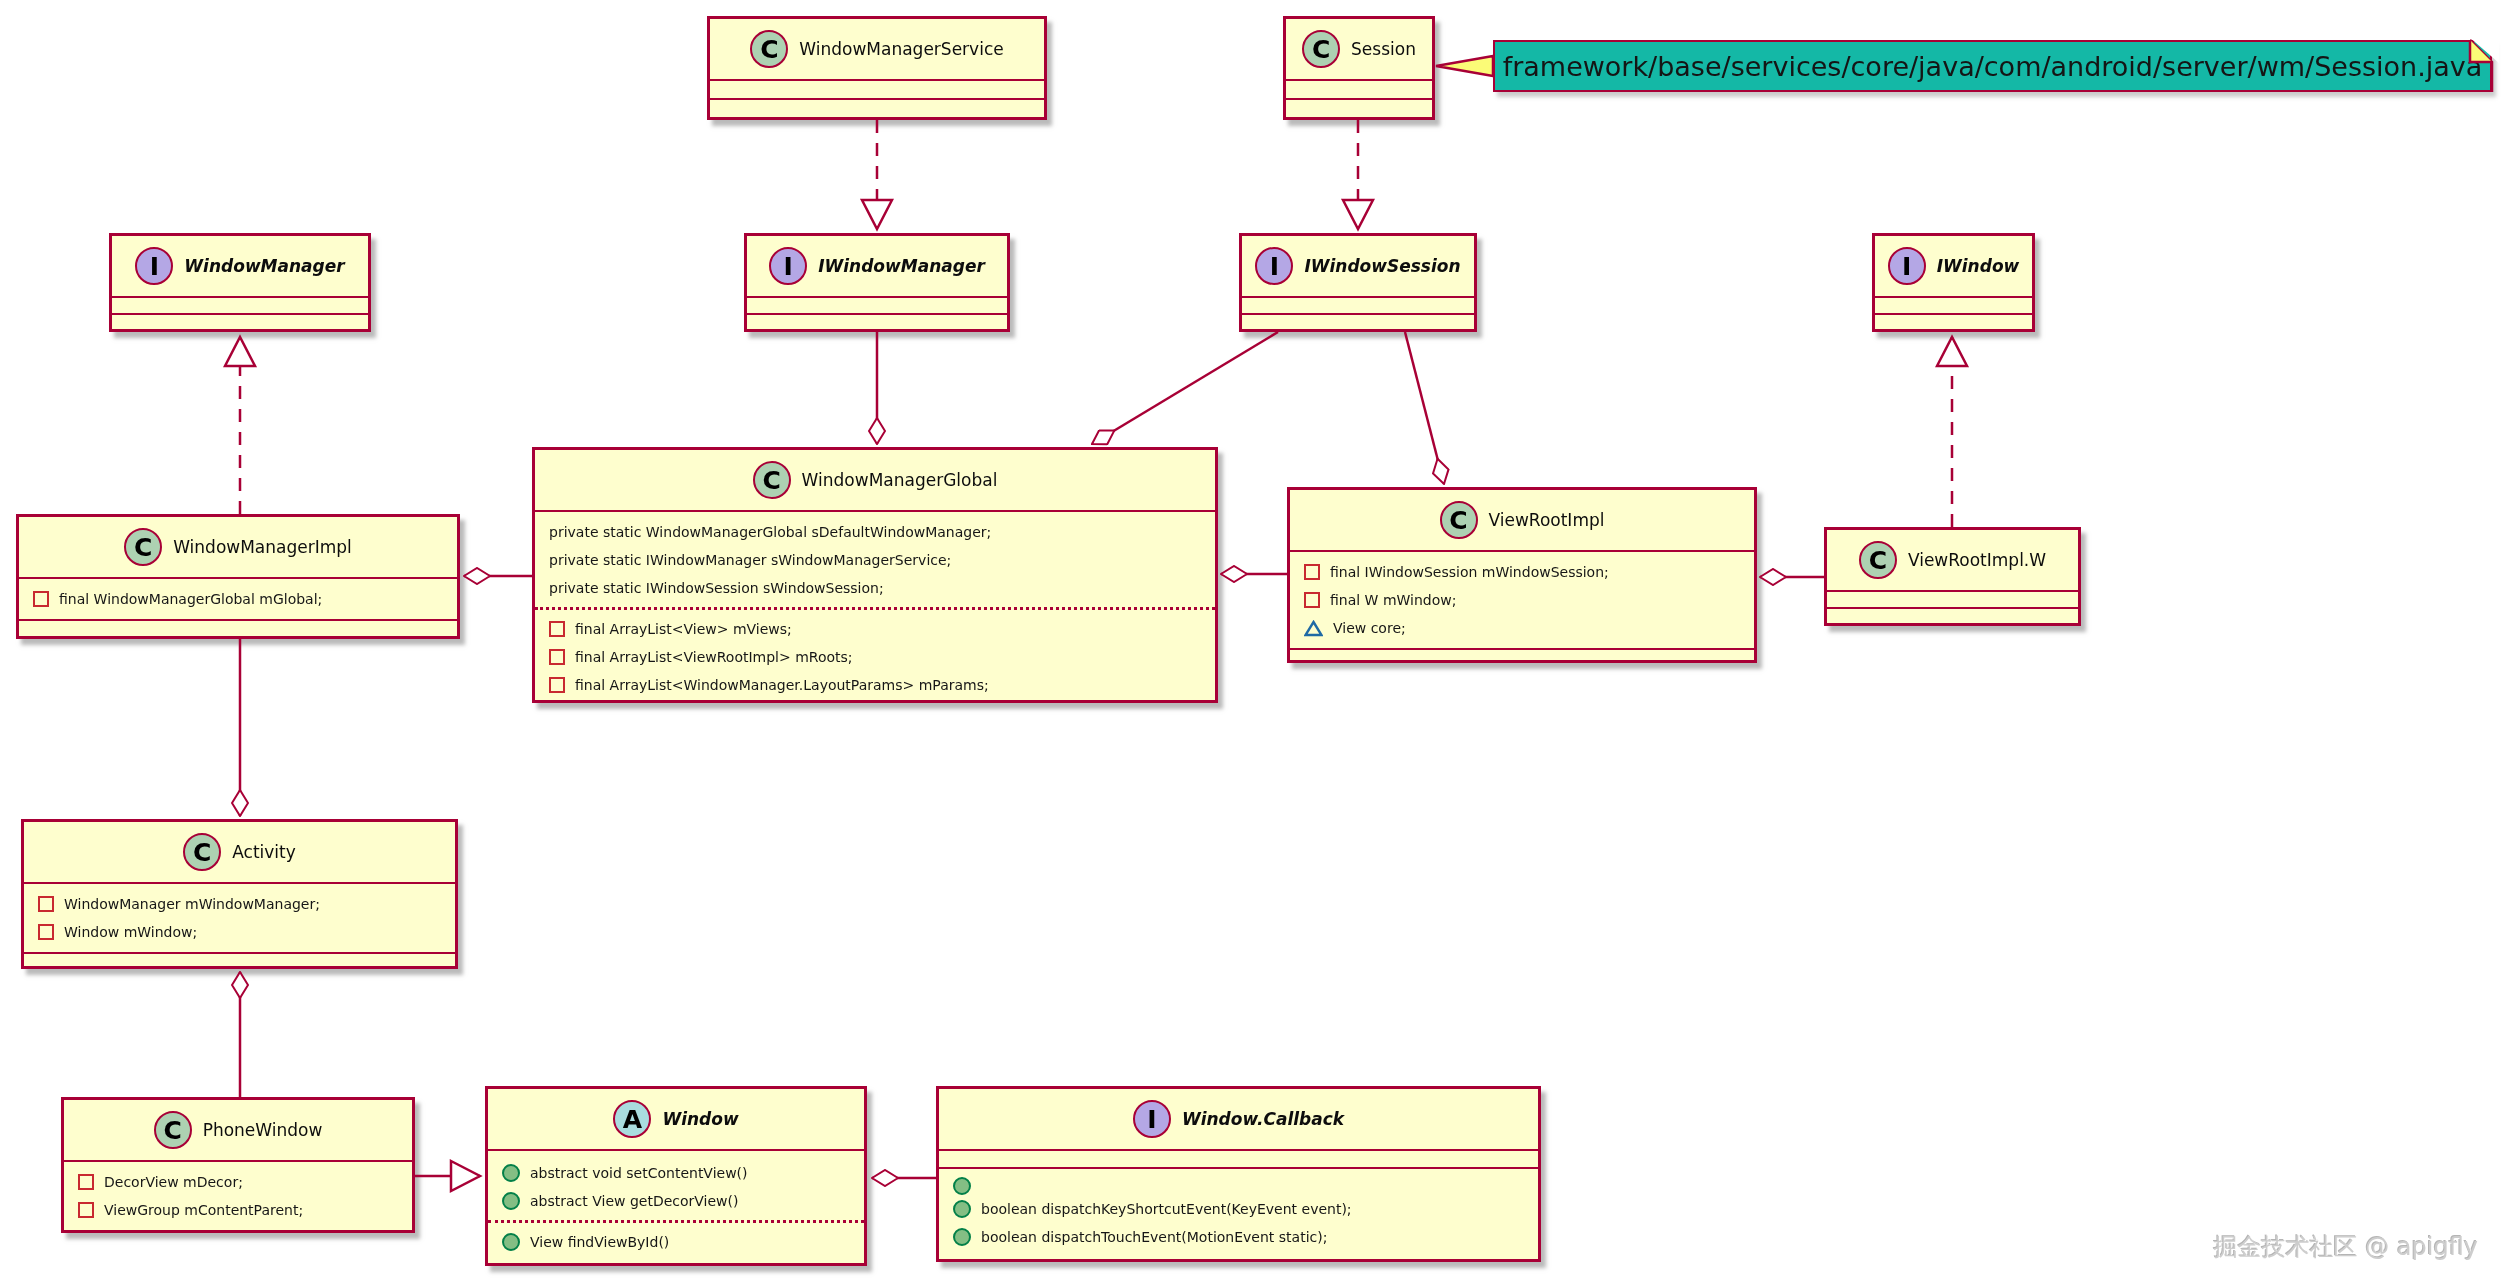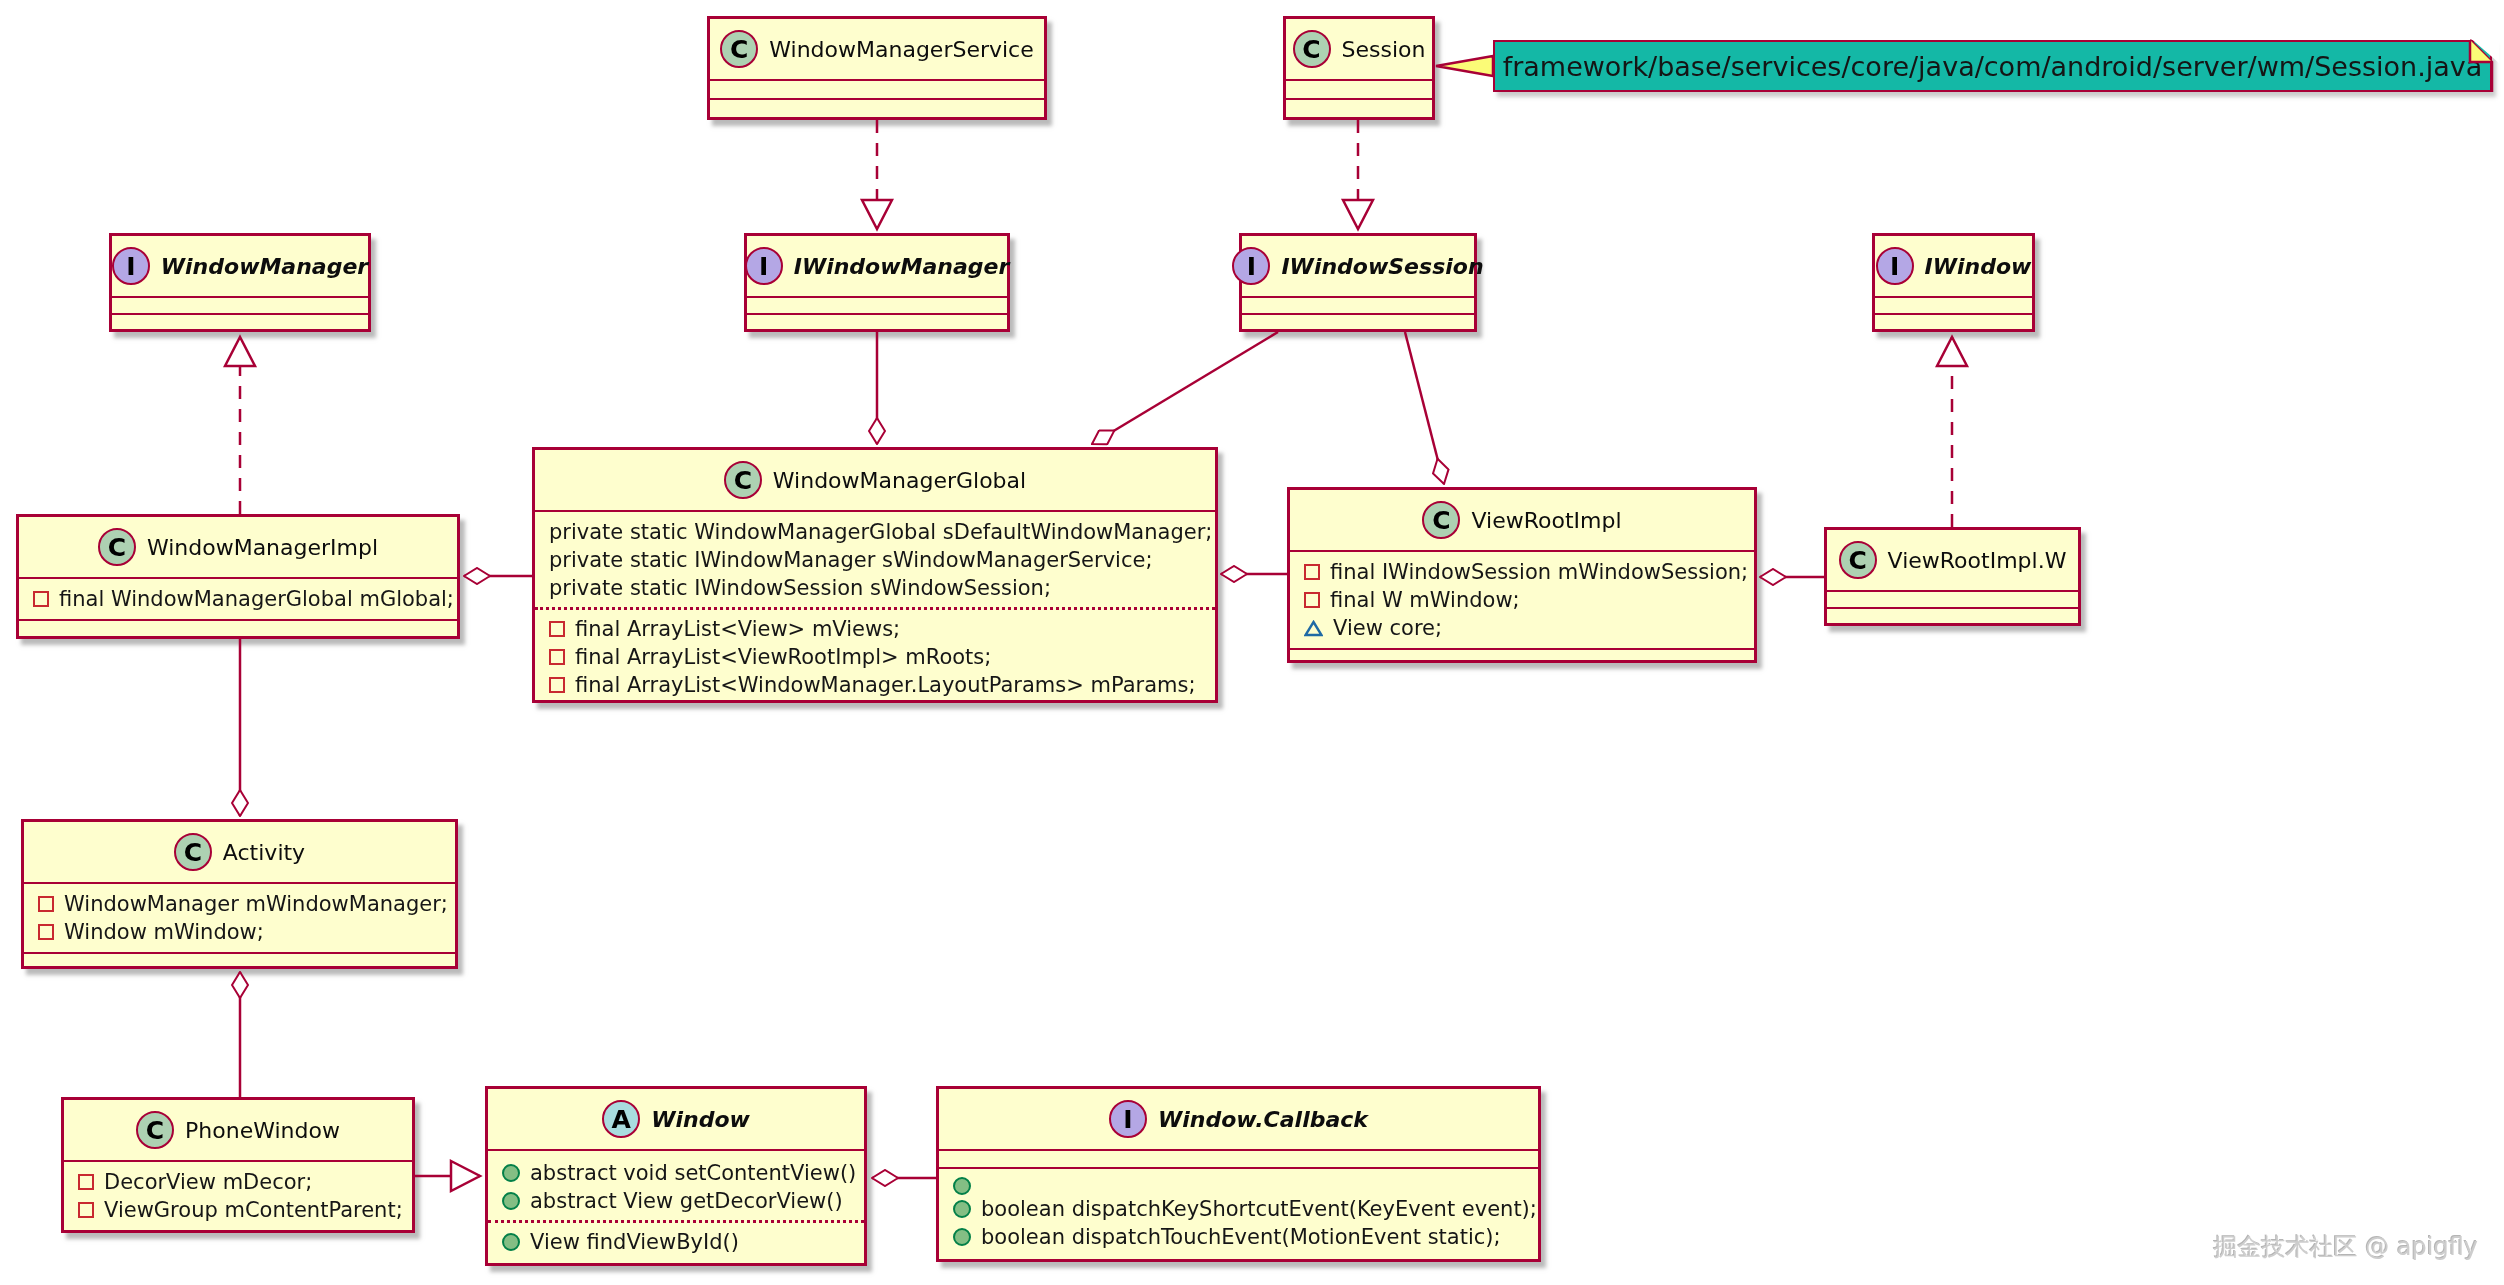--- a/index.html
+++ b/index.html
@@ -15,30 +15,30 @@
   }
   .title{display:flex;align-items:center;justify-content:center;gap:11px;height:60px;flex:0 0 auto;}
   .badge{
     width:38px;height:38px;border-radius:50%;border:2.5px solid #A80036;box-sizing:border-box;
     display:flex;align-items:center;justify-content:center;
     font-weight:bold;font-size:25px;color:#000;flex:0 0 auto;
   }
   .badge.c{background:#ADD1B2;}
   .badge.i{background:#B4A7E5;}
   .badge.a{background:#A9DCDF;}
-  .tname{font-size:22px;color:#0d0d0d;white-space:nowrap;}
+  .tname{font-size:17px;color:#0d0d0d;white-space:nowrap;}
   .italic .tname{font-style:italic;font-weight:bold;}
   .sec{border-top:2.5px solid #A80036;flex:1 1 auto;}
   .secthin{border-top:2.5px solid #A80036;flex:0 0 16px;}
   .members{
     border-top:2.5px solid #A80036;padding:6px 14px;display:flex;flex-direction:column;
     justify-content:center;flex:0 0 auto;
   }
   .members.grow{flex:1 1 auto;}
-  .row{display:flex;align-items:center;gap:10px;font-size:21px;line-height:28px;color:#161616;white-space:nowrap;}
+  .row{display:flex;align-items:center;gap:10px;font-size:14px;line-height:28px;color:#161616;white-space:nowrap;}
   .ic{flex:0 0 auto;display:inline-block;}
   .ic-sq{width:12px;height:12px;border:2.5px solid #C82930;background:transparent;}
   .ic-circ{width:14px;height:14px;border-radius:50%;background:#84BE84;border:2.5px solid #038048;}
   .dotsep{border-top:3px dotted #A80036;margin:5px -14px;}
   
   .note{
     position:absolute;left:1493px;top:40px;width:999px;height:52px;box-sizing:border-box;
     background:#14b8a6;border:2.5px solid #A80036;display:flex;align-items:center;justify-content:center;
     font-size:27px;color:#151515;white-space:nowrap;
     box-shadow:4px 5px 4px rgba(140,140,140,0.45);

